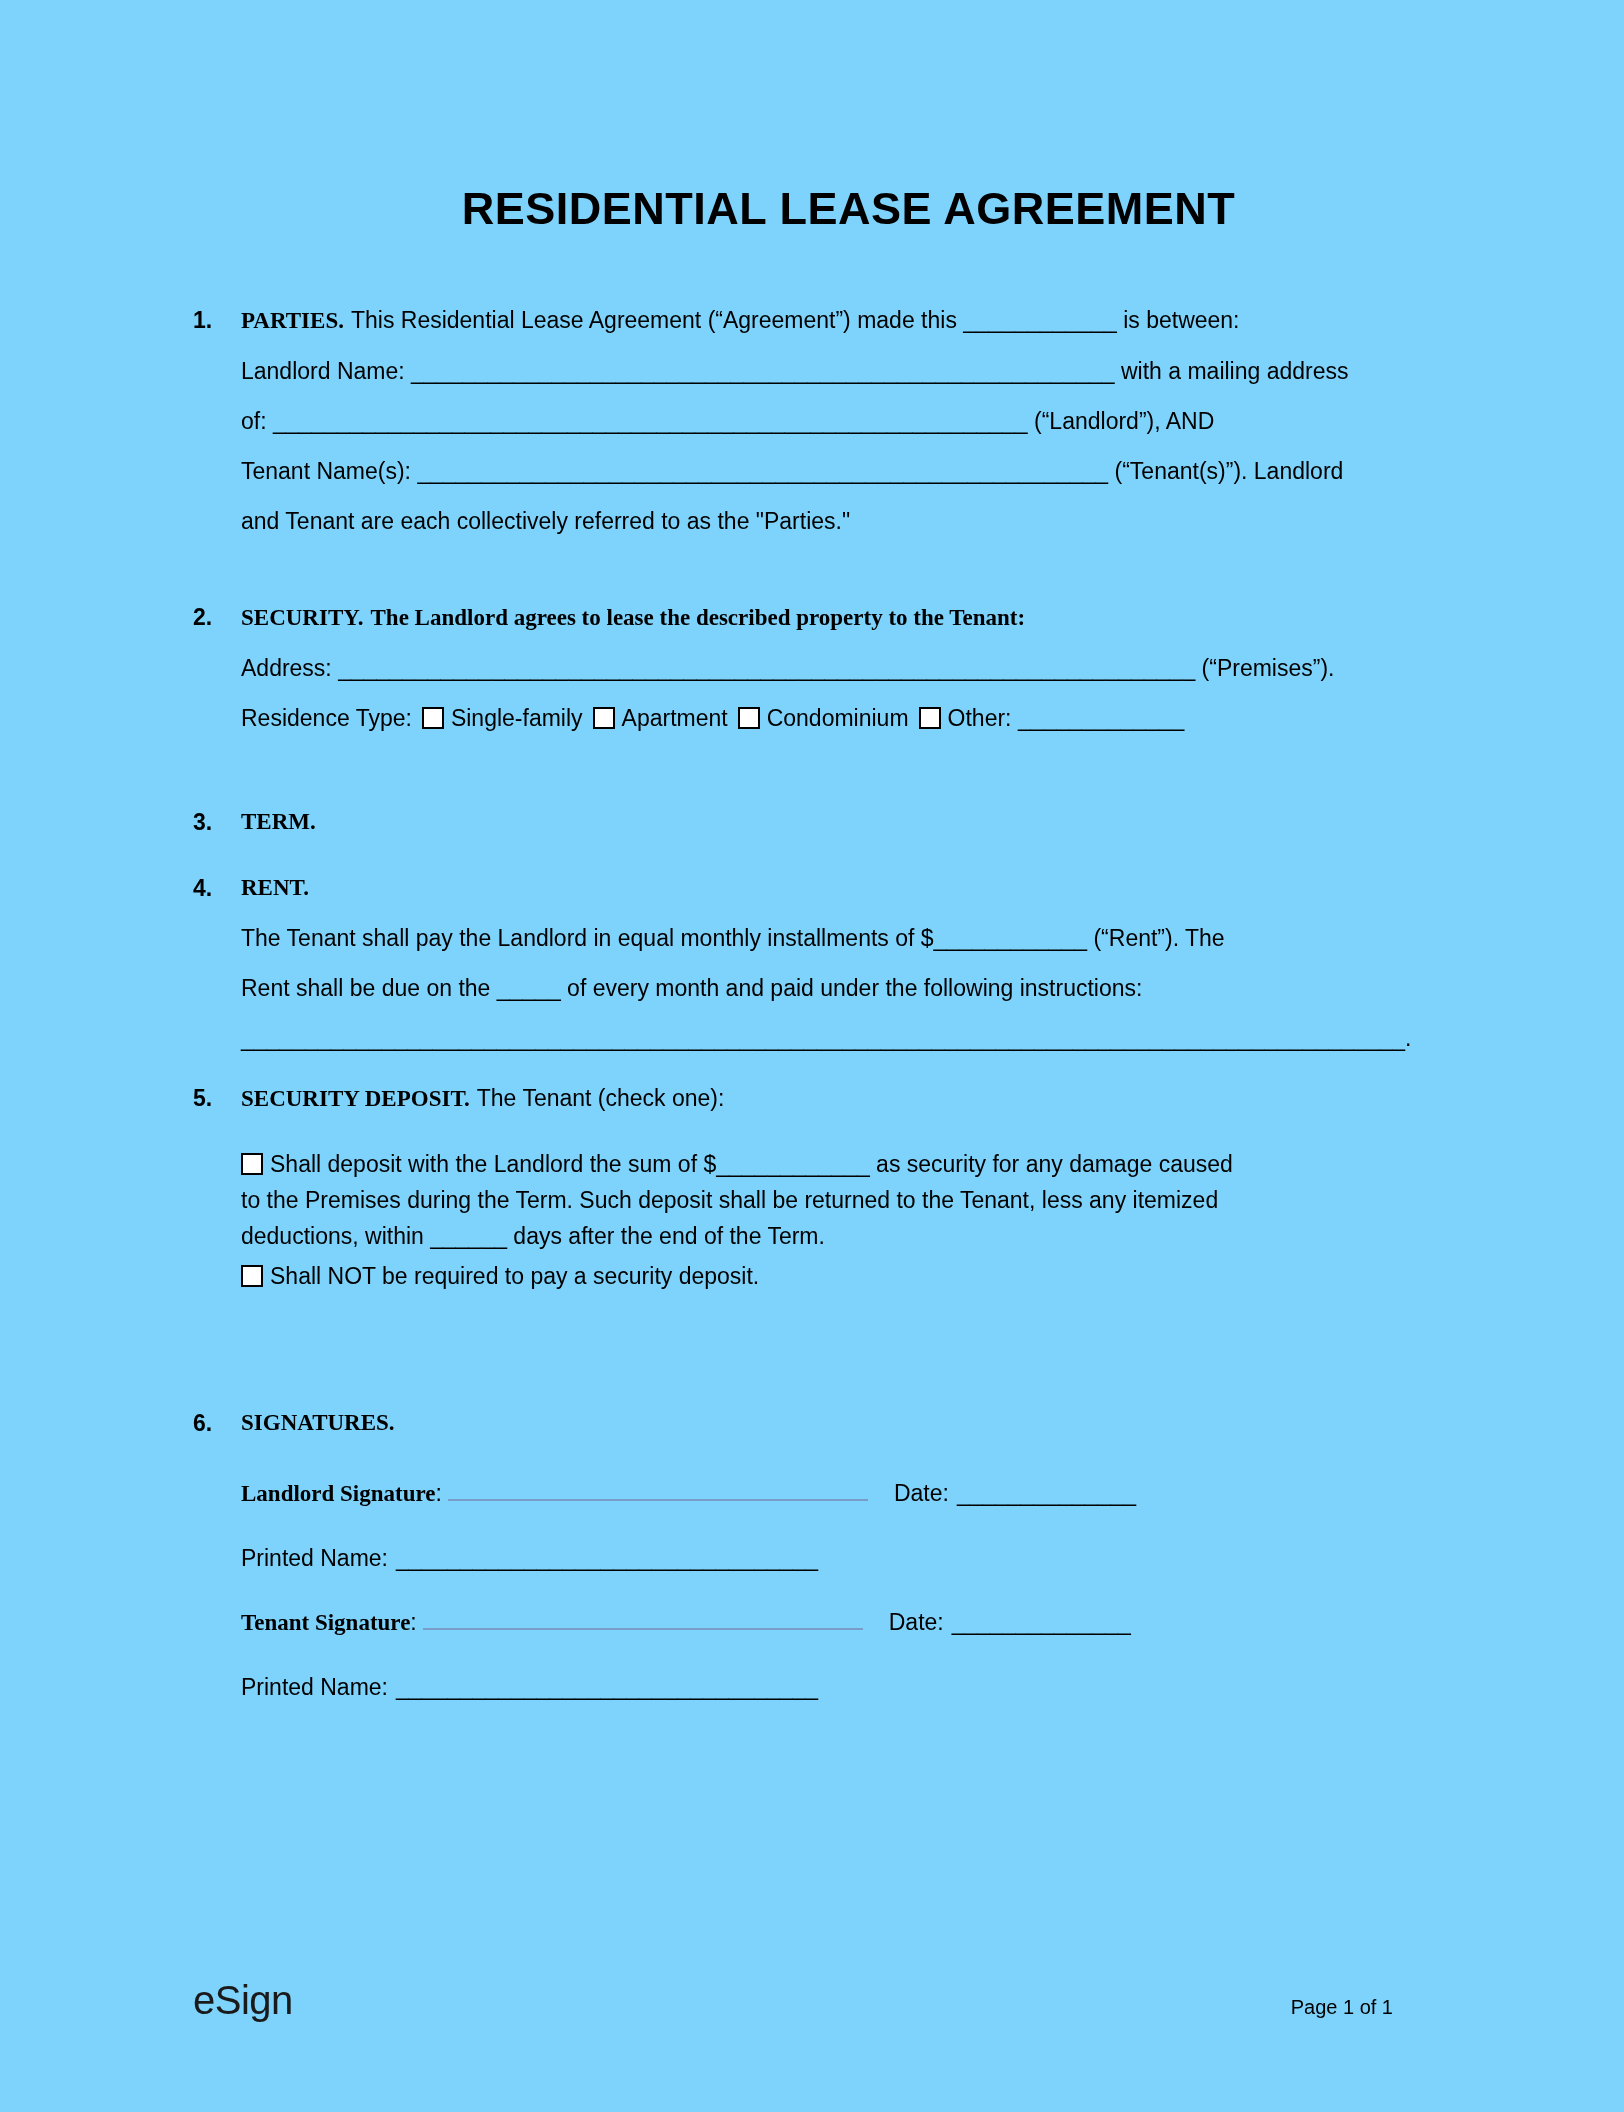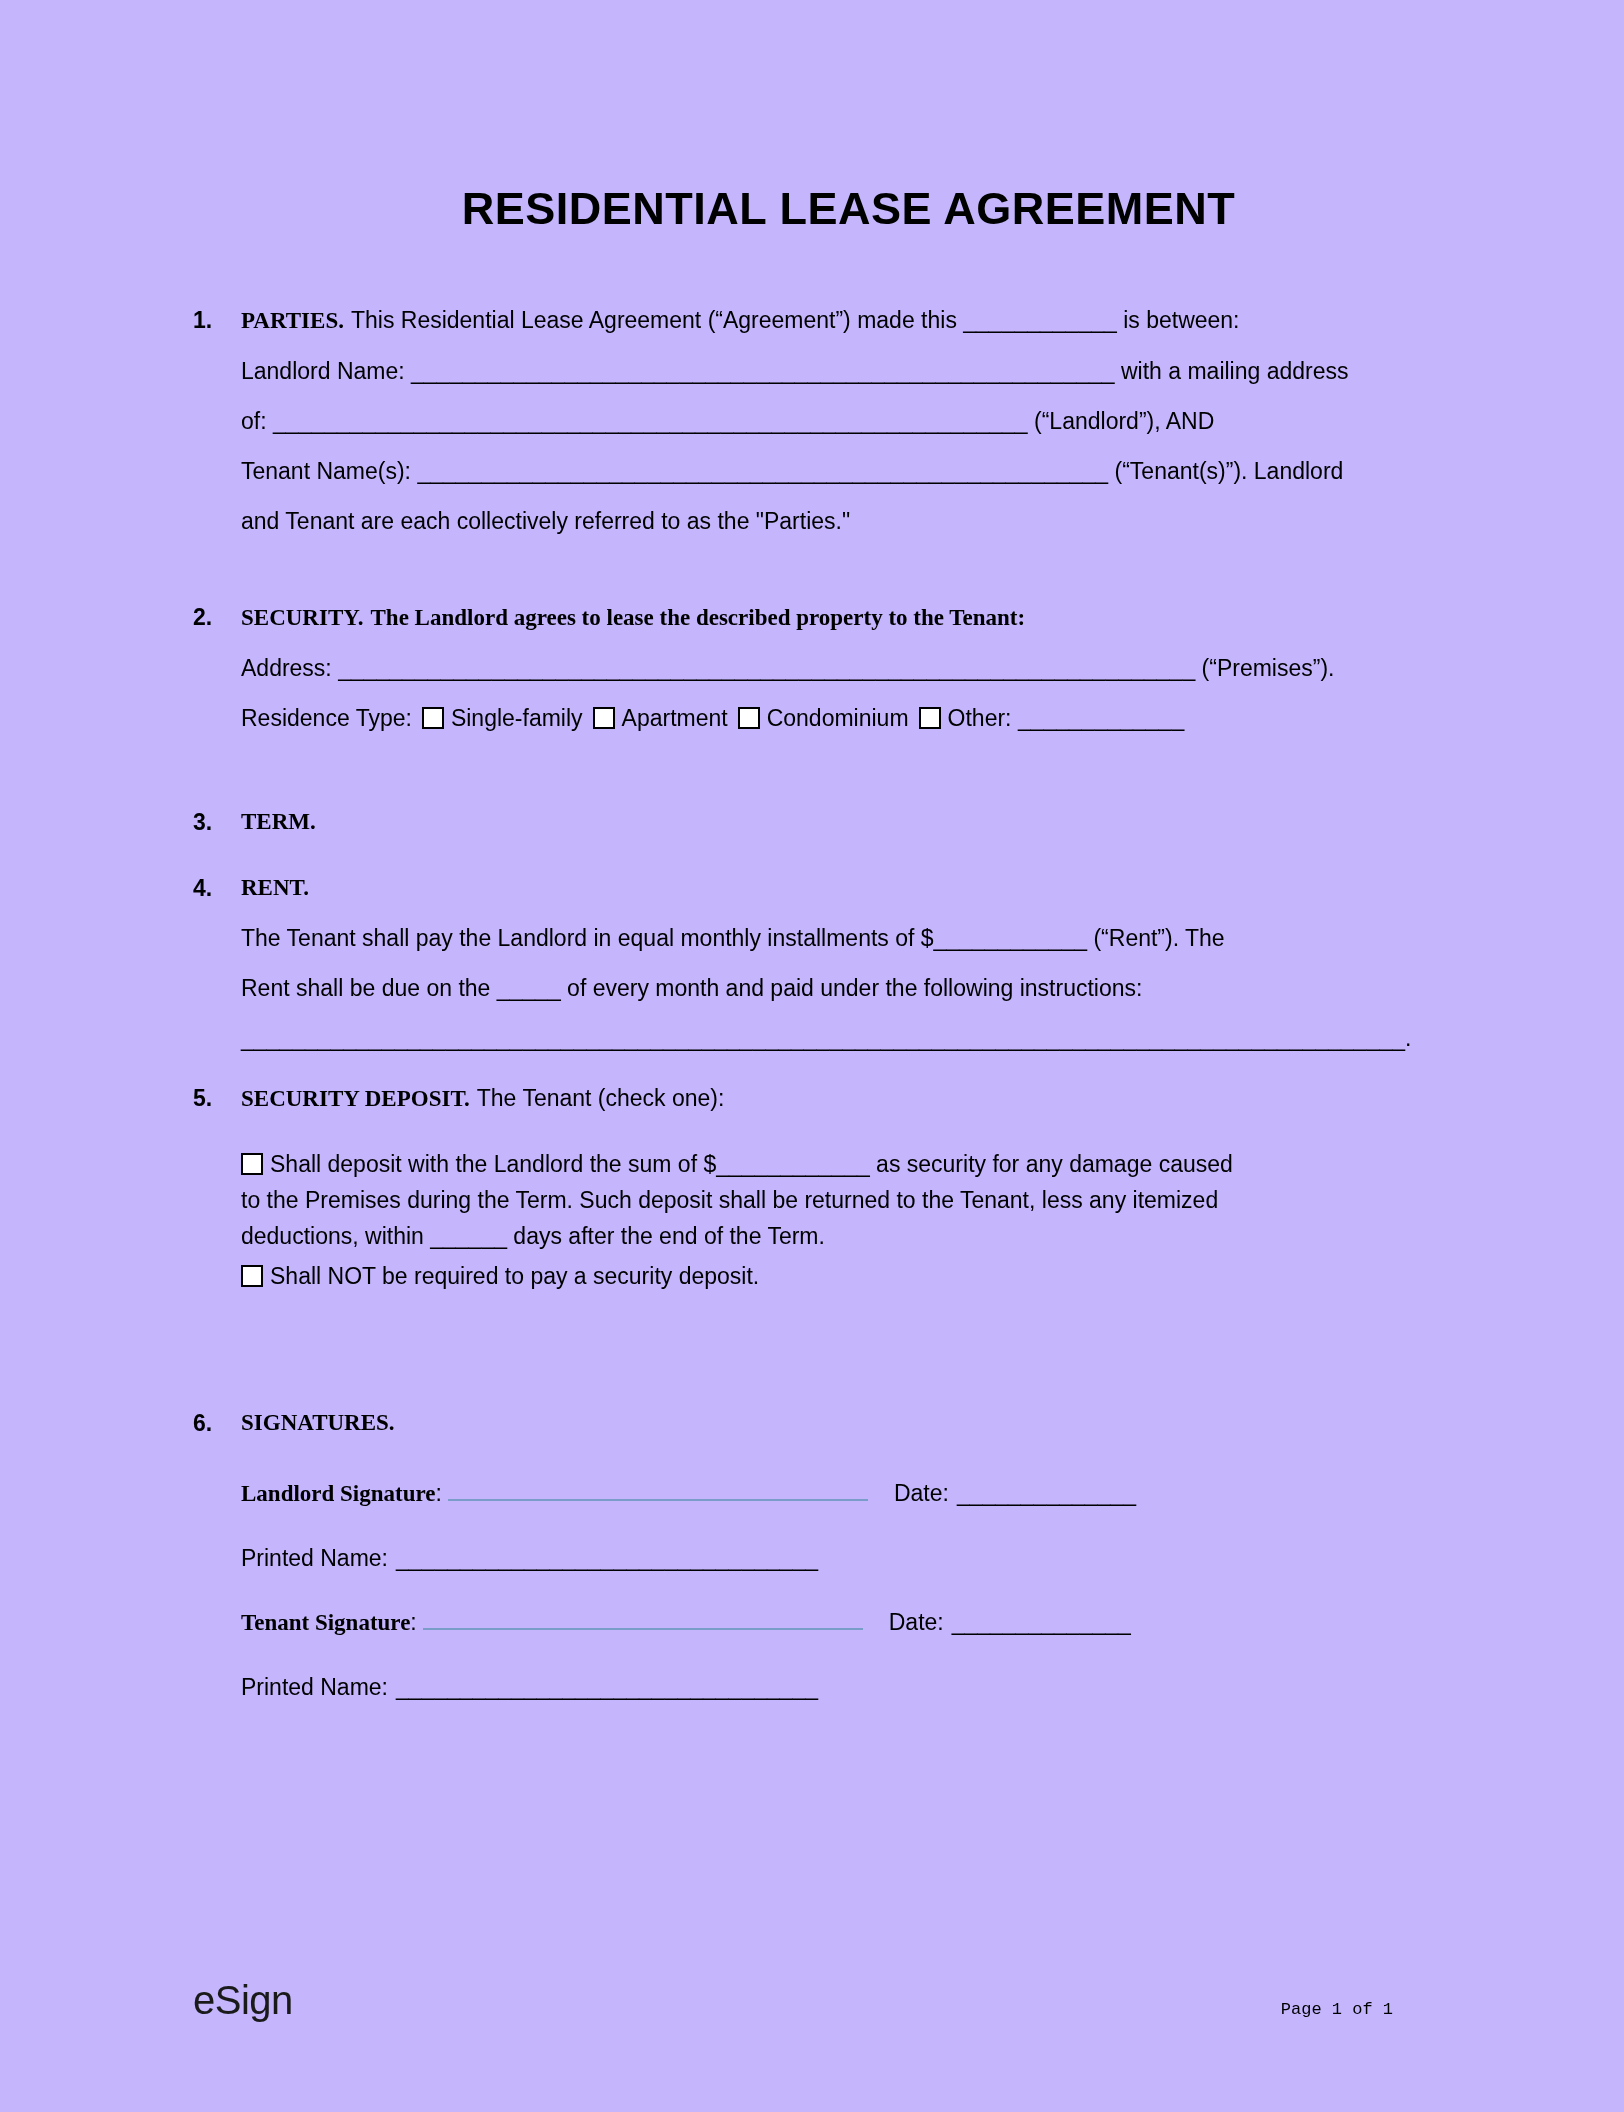--- a/index.html
+++ b/index.html
@@ -1,21 +1,21 @@
 <!DOCTYPE html>
 <html style="--sig-color: #7a9cc8;"><head>
 <meta charset="utf-8">
 <style>
   * { margin:0; padding:0; box-sizing:border-box; }
   html, body { background:#ffffff; }
   .page {
     position:relative;
     width:1624px; height:2112px;
     margin:0 auto;
-    background:#c4b5fd;
+    background:#7dd3fc;
     color:#000000;
     font-family:"Liberation Sans","DejaVu Sans",sans-serif;
     font-size:23px;
     padding:186px 120px 0 193px;
     overflow:hidden;
   }
   .title {
     text-align:center;
     font-size:45px;
     font-weight:bold;
@@ -70,21 +70,21 @@
     display:flex;
     justify-content:space-between;
     align-items:baseline;
   }
   .brand {
     font-weight:normal;
     font-size:40px;
     letter-spacing:-0.5px;
     color:#1a1a1a;
   }
-  .page-indicator { font-size:17px;font-family:Liberation Mono, monospace; }
+  .page-indicator { font-size:20px; }
 </style>
 </head>
 <body>
 
 <div class="page">
 
   <h1 class="title">RESIDENTIAL LEASE AGREEMENT</h1>
 
   <div class="sec sec-parties">
     <div class="num">1.</div>

